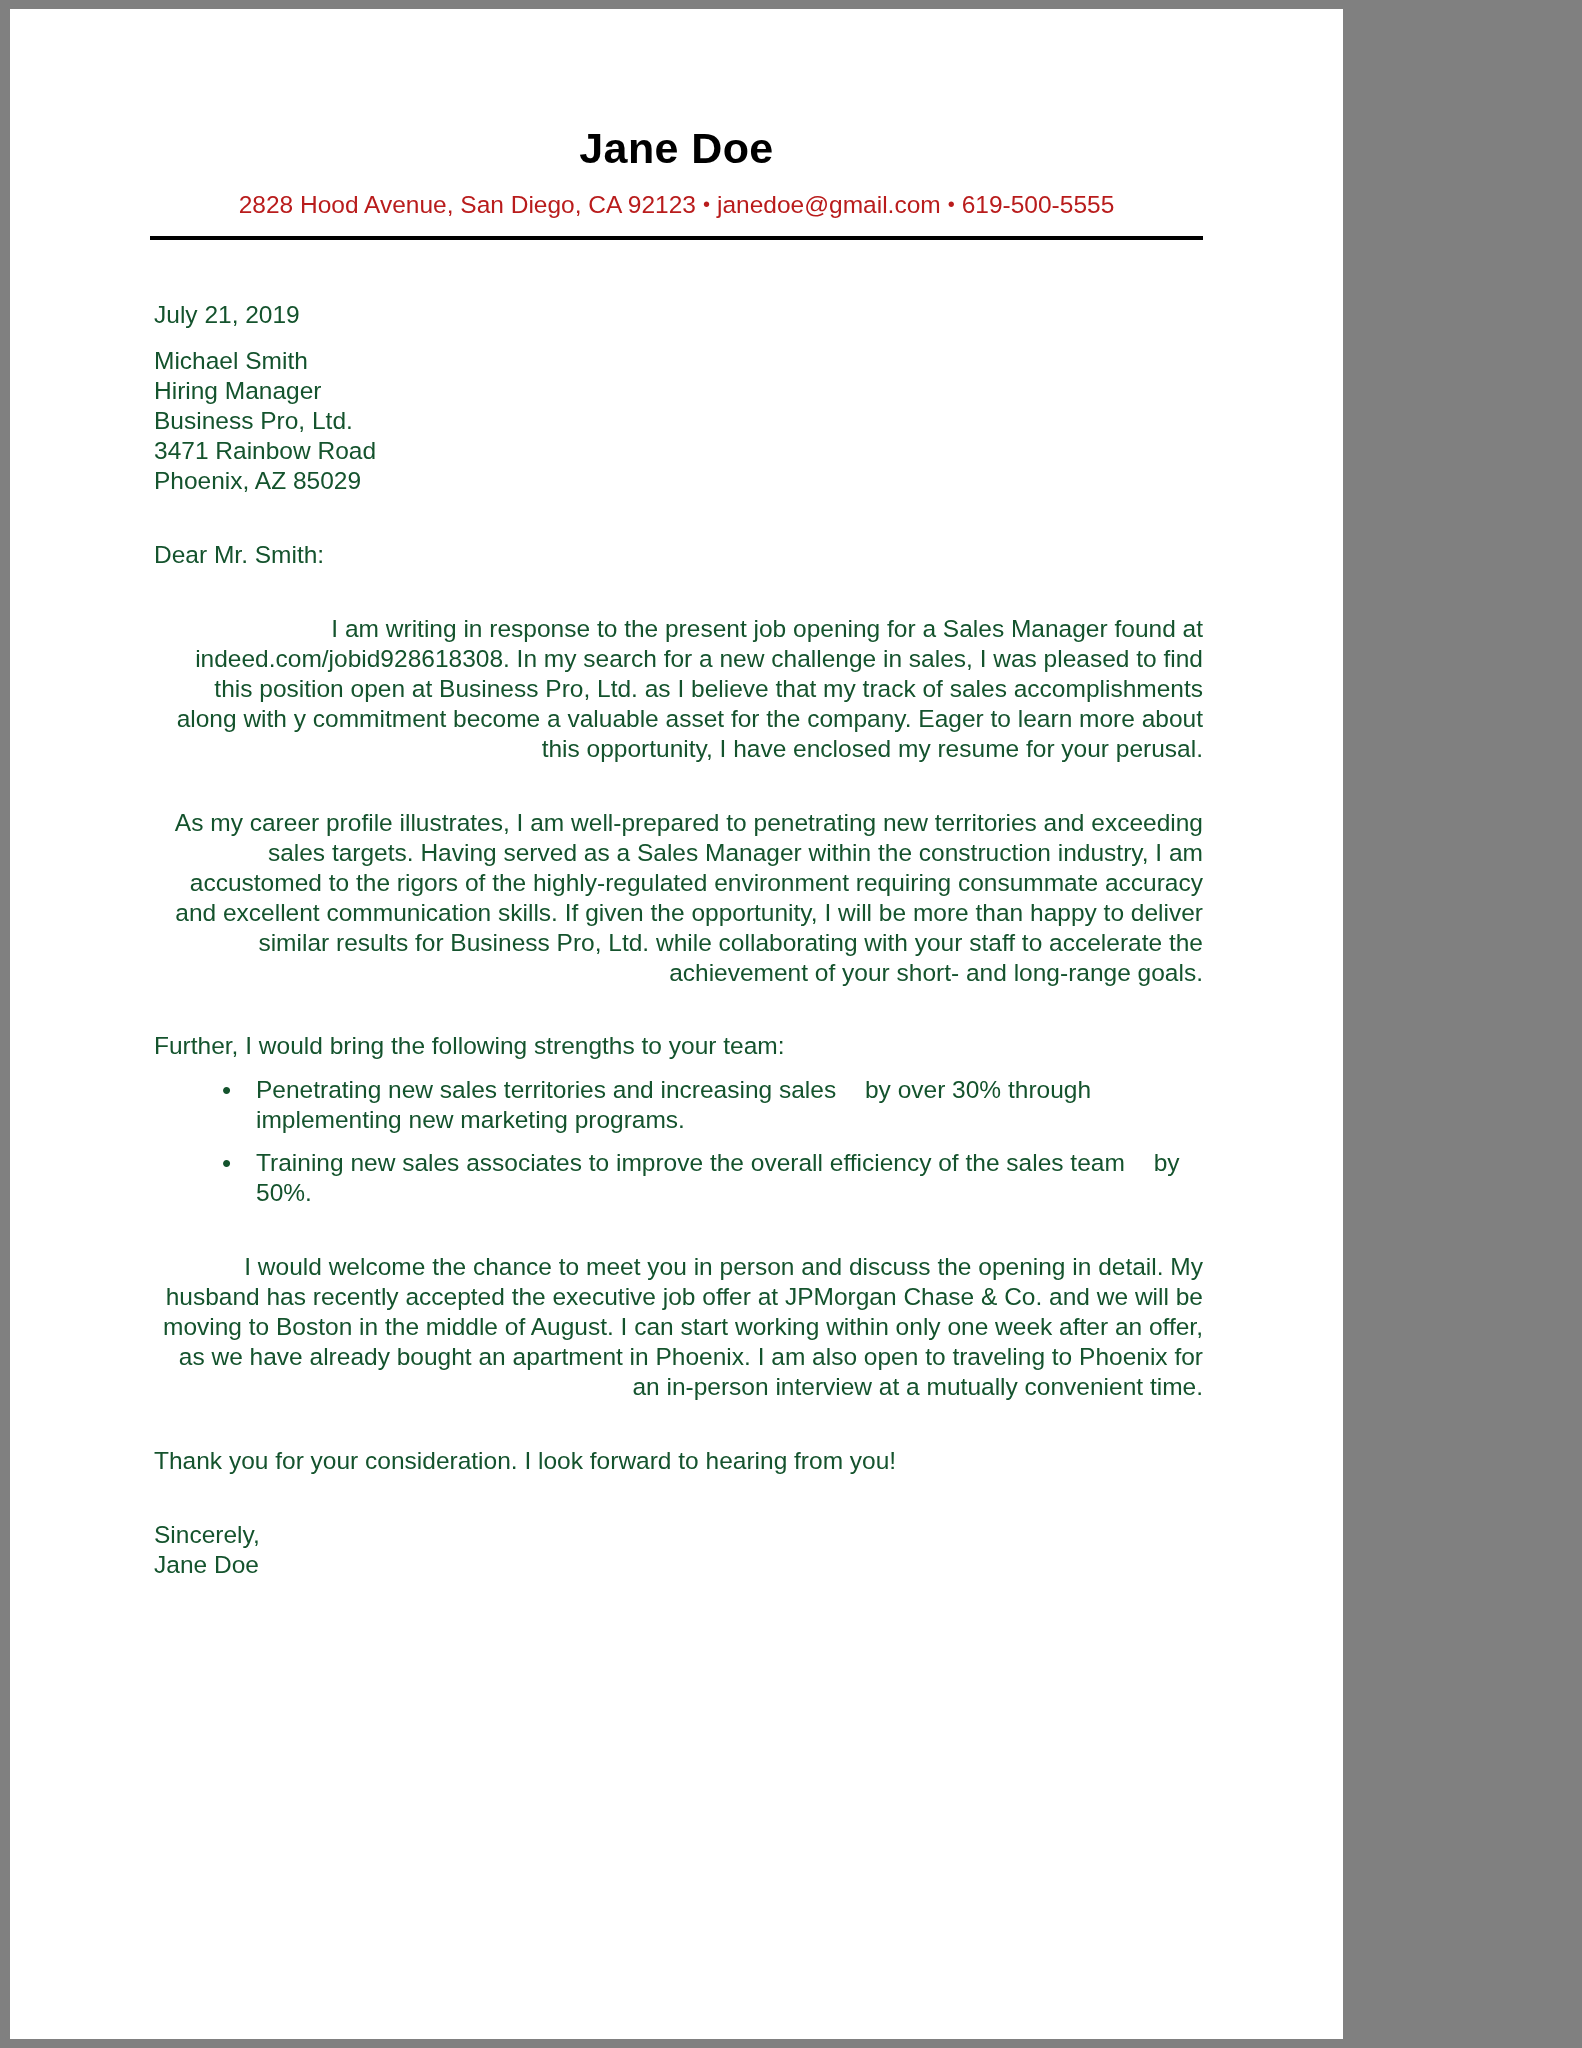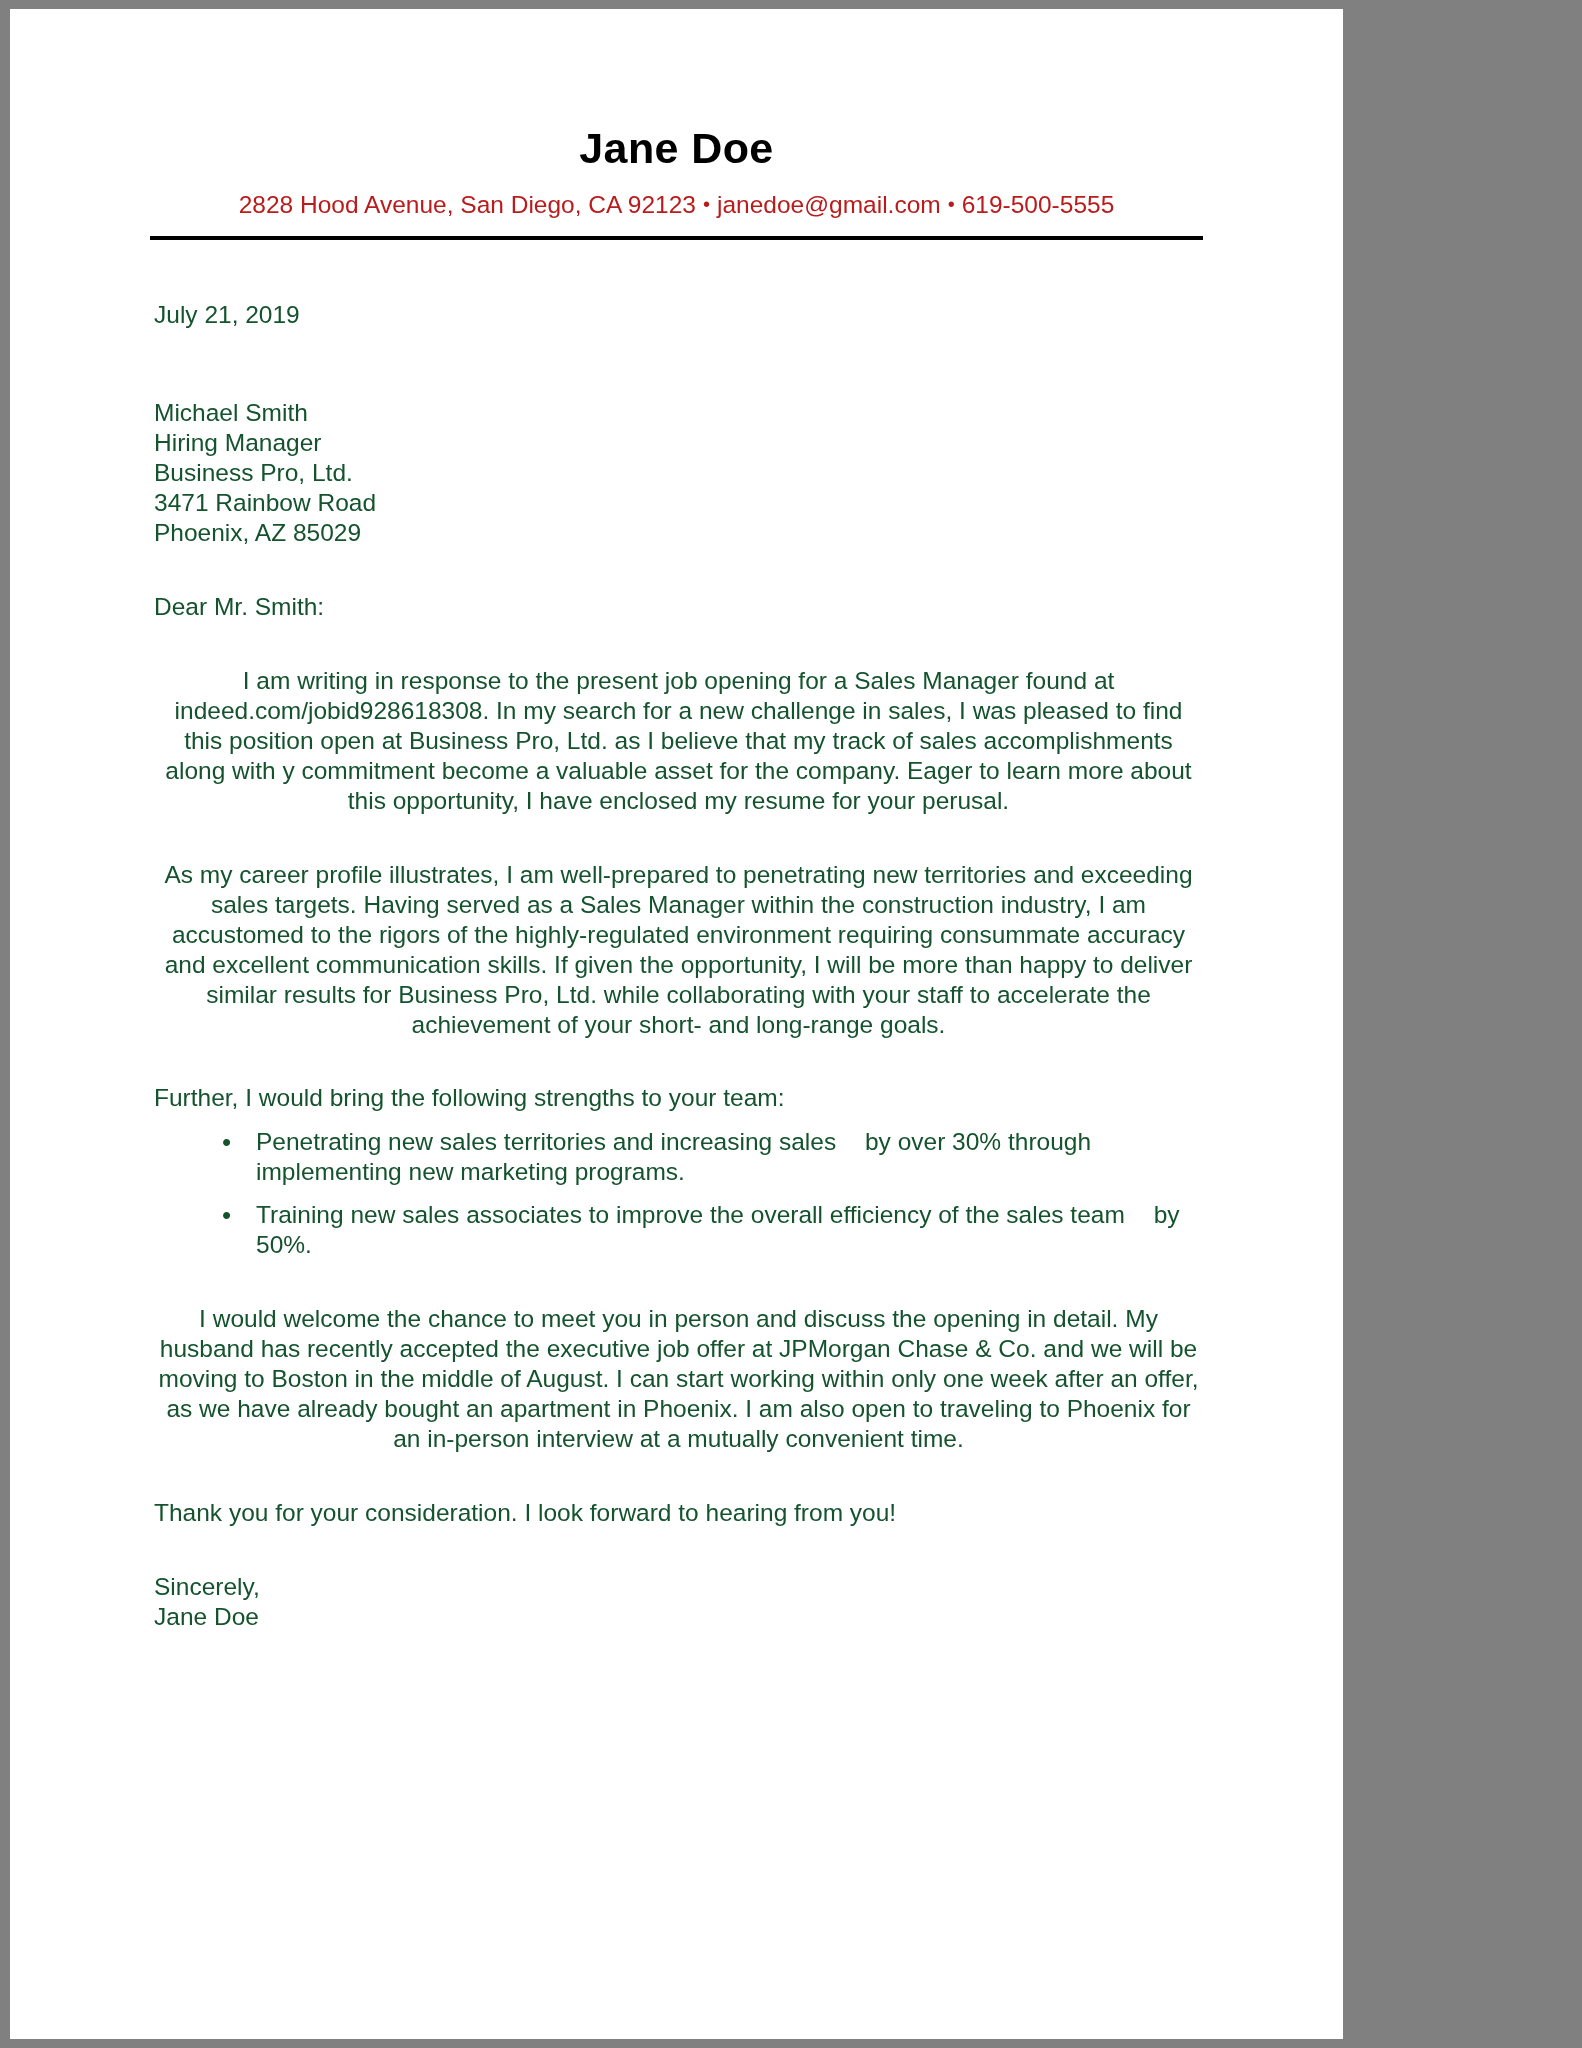--- a/index.html
+++ b/index.html
@@ -72,31 +72,31 @@
   .body-block {
     margin-top: 60px;
     font-size: 24.5px;
     color: #14532d;
     line-height: 1.225;
   }
   .date {
     margin: 0 0 0 4px;
   }
   .address-block {
-    margin: 68px 0 0 4px;
+    margin: 16px 0 0 4px;
   }
   .address-block div {
     line-height: 1.225;
   }
   .salutation {
     margin: 44px 0 0 4px;
   }
   .para {
     margin: 44px 0 0 4px;
-    text-align: center;
+    text-align: right;
   }
   .para-tight {
     margin: 43px 0 0 4px;
   }
   ul.strength-list {
     margin: 14px 0 0 0;
     padding: 0 0 0 72px;
     list-style: none;
   }
   ul.strength-list li {

